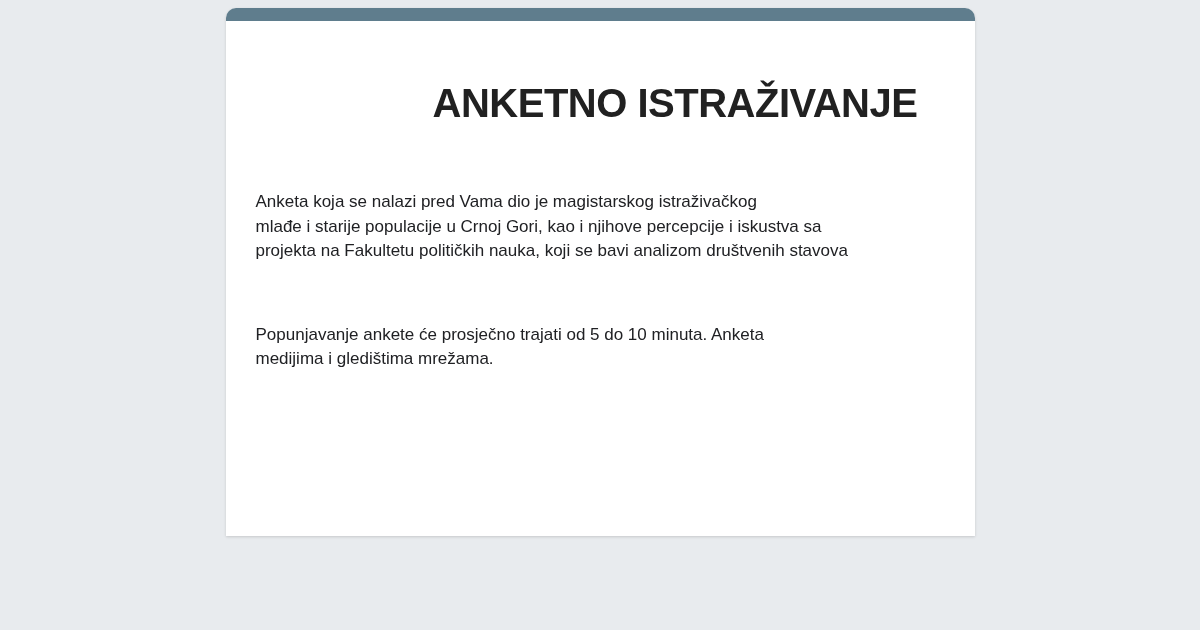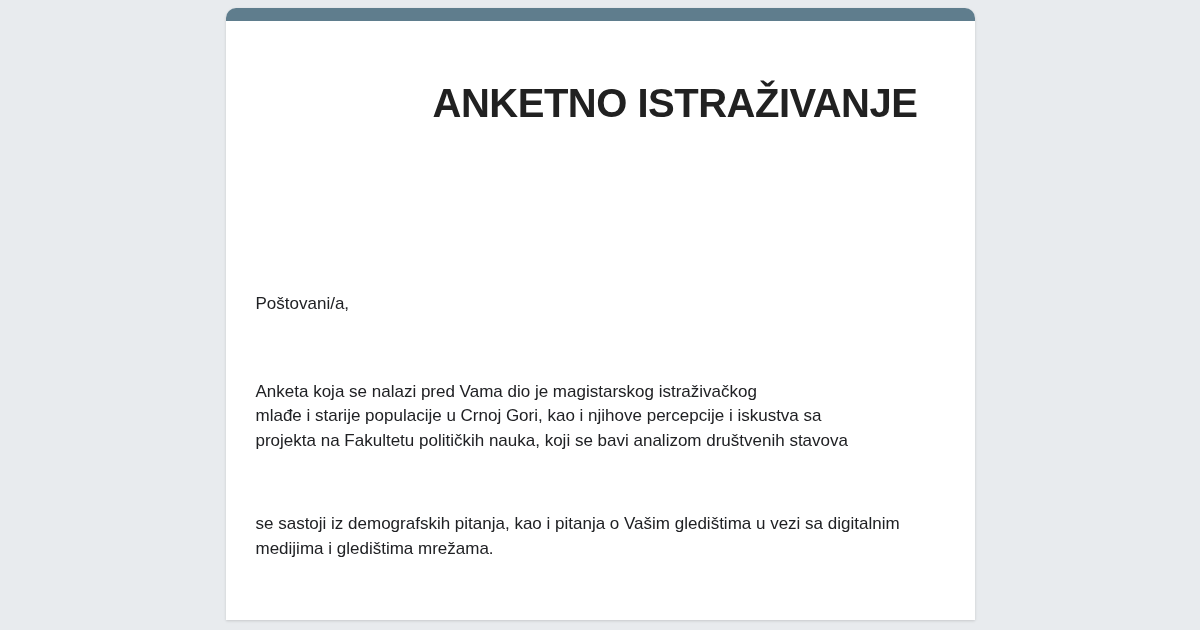--- a/index.html
+++ b/index.html
@@ -16,21 +16,21 @@
   }
   body {
     width: 1200px;
     height: 630px;
     overflow: hidden;
     background: var(--page-background);
     font-family: "Liberation Sans", sans-serif;
   }
   .card {
     width: 749px;
-    height: 612px;
+    height: 528px;
     margin: 8px auto 0 auto;
     background: var(--card-background);
     border-radius: 10px 10px 0 0;
     box-shadow: 0 1px 3px rgba(0,0,0,0.15);
   }
   .card-topbar {
     height: 13px;
     background: var(--header-bar-color);
     border-radius: 10px 10px 0 0;
   }
@@ -70,28 +70,27 @@
 </head>
 <body>
 
 <div class="page">
   <div class="card">
     <div class="card-topbar"></div>
     <div class="card-body">
 
       <h1 class="form-title">ANKETNO ISTRAŽIVANJE</h1>
 
-      <p class="greeting">Poštovani/a,</p>
 
       <div class="para para-intro">
         <div class="line">Anketa koja se nalazi pred Vama dio je magistarskog istraživačkog</div>
         <div class="line">mlađe i starije populacije u Crnoj Gori, kao i njihove percepcije i iskustva sa</div>
         <div class="line">projekta na Fakultetu političkih nauka, koji se bavi analizom društvenih stavova</div>
       </div>
 
       <div class="para para-duration">
-        <div class="line">se sastoji iz demografskih pitanja, kao i pitanja o Vašim gledištima u vezi sa digitalnim</div>
+        <div class="line">Popunjavanje ankete će prosječno trajati od 5 do 10 minuta. Anketa</div>
         <div class="line">medijima i gledištima mrežama.</div>
       </div>
 
     </div>
   </div>
 </div>
 
 </body></html>

